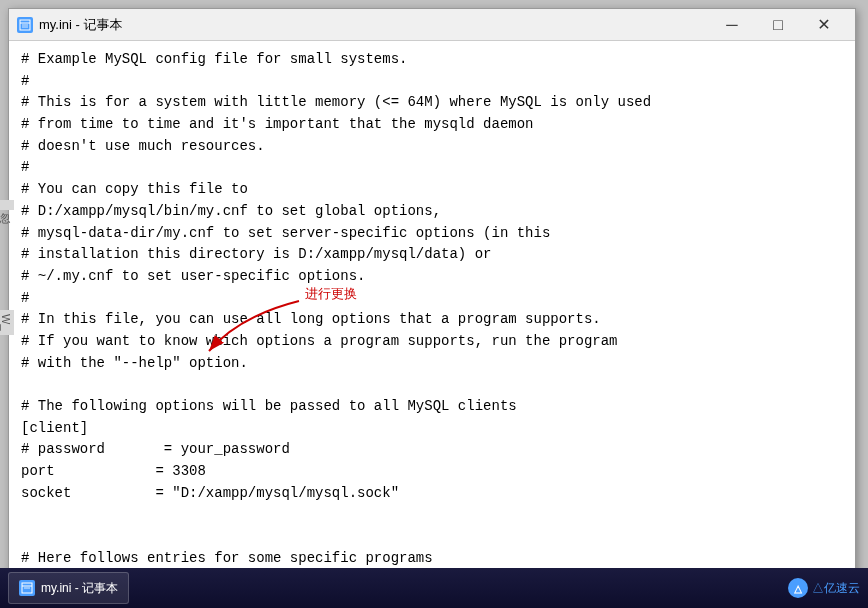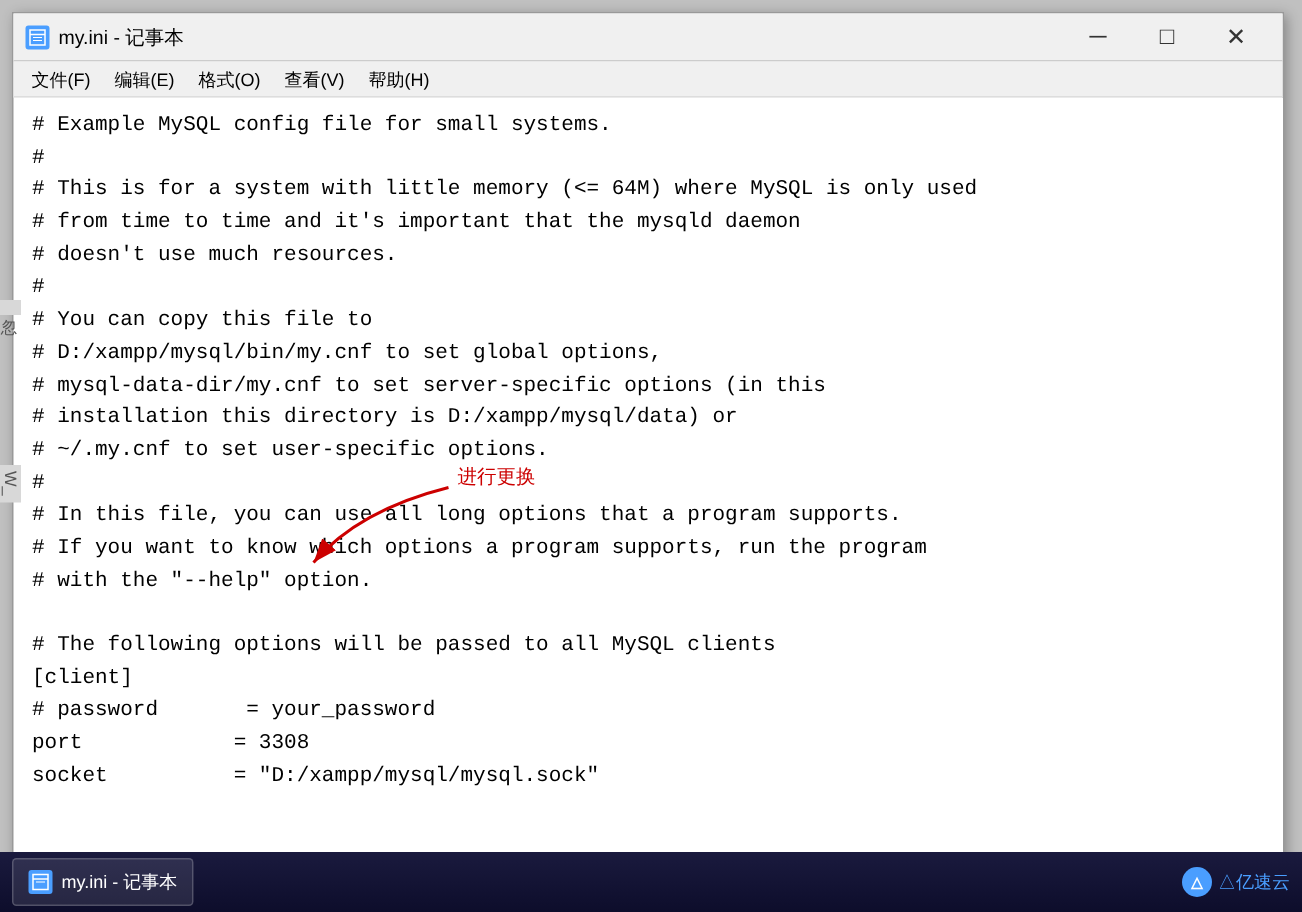--- a/index.html
+++ b/index.html
@@ -226,27 +226,20 @@
       </svg>
     </div>
     <span class="title-bar-text">my.ini - 记事本</span>
     <div class="title-bar-controls">
       <button class="title-btn">─</button>
       <button class="title-btn">□</button>
       <button class="title-btn close">✕</button>
     </div>
   </div>
 
-  <div class="menu-bar">
-    <span class="menu-item">文件(F)</span>
-    <span class="menu-item">编辑(E)</span>
-    <span class="menu-item">格式(O)</span>
-    <span class="menu-item">查看(V)</span>
-    <span class="menu-item">帮助(H)</span>
-  </div>
 
   <div class="content-area">
     <div class="text-content"># Example MySQL config file for small systems.
 #
 # This is for a system with little memory (&lt;= 64M) where MySQL is only used
 # from time to time and it's important that the mysqld daemon
 # doesn't use much resources.
 #
 # You can copy this file to
 # D:/xampp/mysql/bin/my.cnf to set global options,

